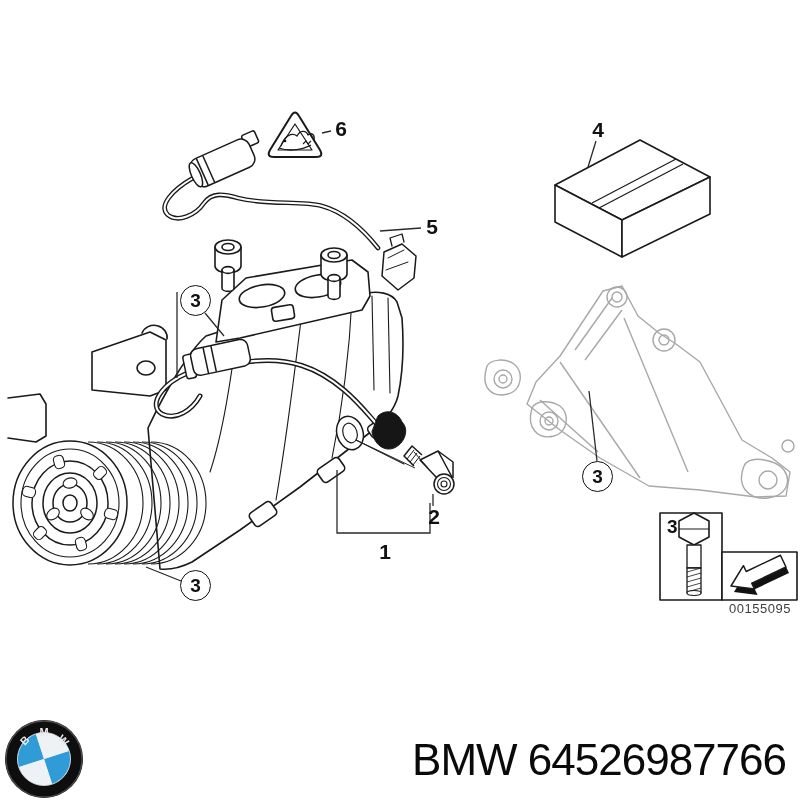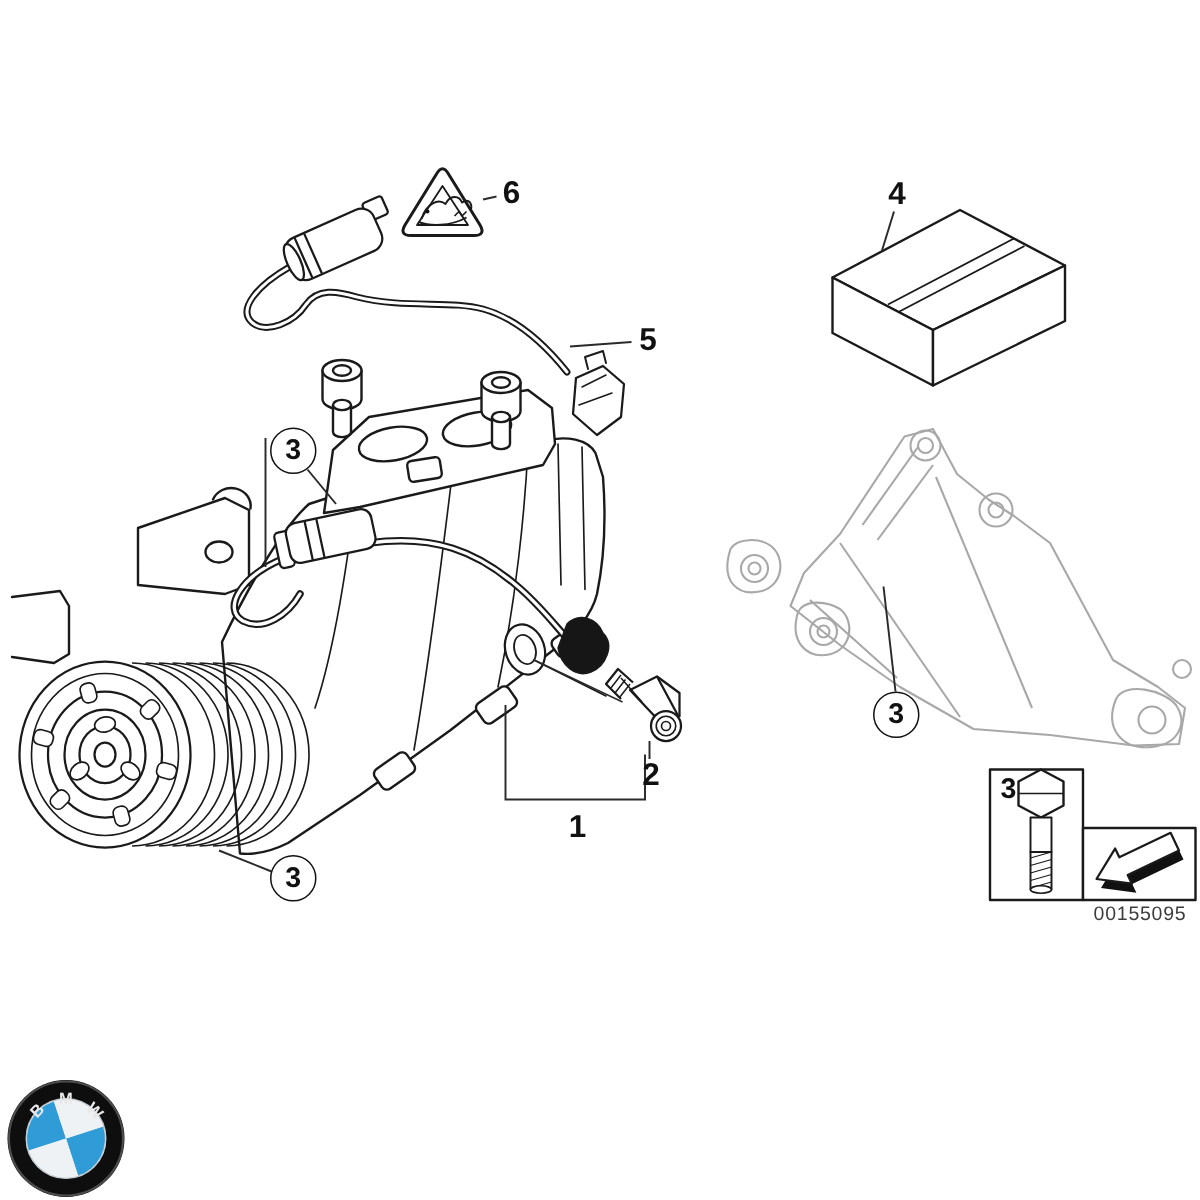--- a/index.html
+++ b/index.html
@@ -243,14 +243,17 @@
       <path d="M 40,40 L 40,14 A 26 26 0 0 1 66,40 Z" fill="#eef2f5"></path>
       <path d="M 40,40 L 40,66 A 26 26 0 0 1 14,40 Z" fill="#eef2f5"></path>
     </g>
     <g fill="#e8e8e8" font-family="Liberation Sans, sans-serif" font-size="11" font-weight="bold" text-anchor="middle">
       <text x="40" y="17" transform="rotate(-46 40 40)">B</text>
       <text x="40" y="17" transform="rotate(0 40 40)">M</text>
       <text x="40" y="17" transform="rotate(46 40 40)">W</text>
     </g>
   </svg>
 
+  <div class="footer-text">
+    <span>BMW</span>&nbsp;<span>64526987766</span>
+  </div>
 
 </div>
 
 </body></html>

